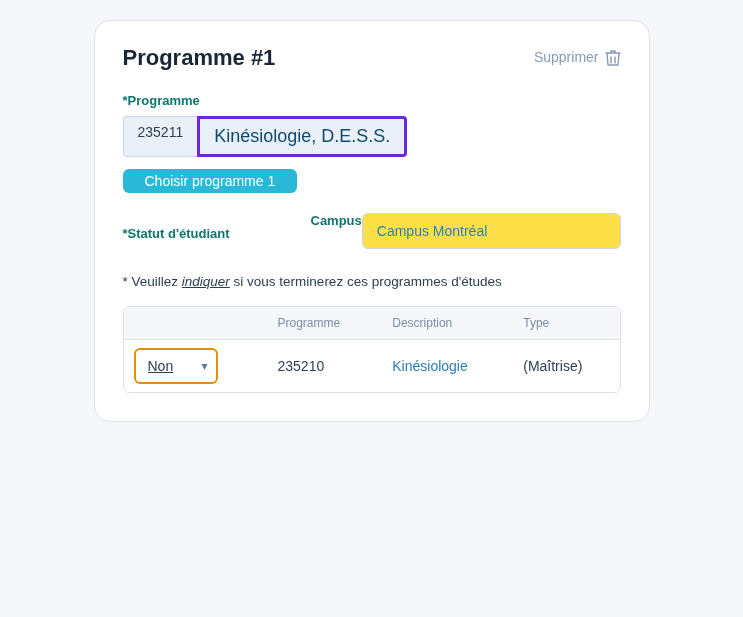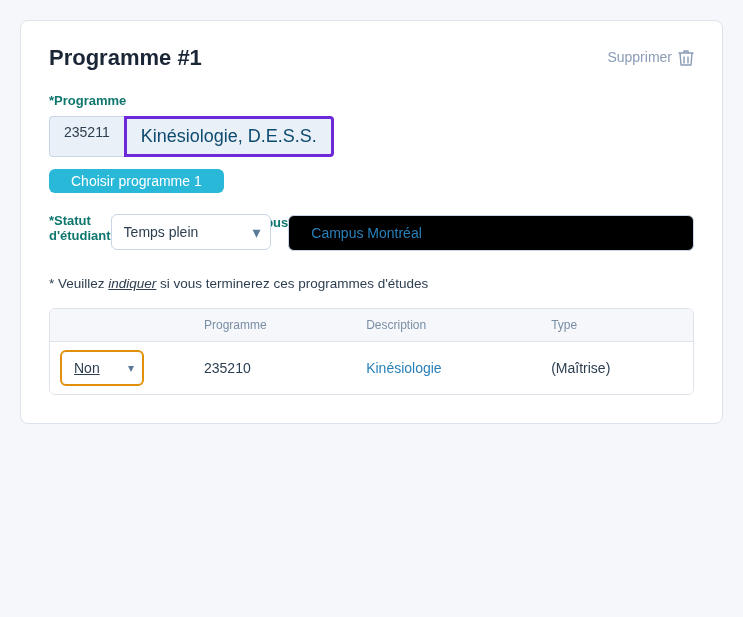--- a/index.html
+++ b/index.html
@@ -8,22 +8,22 @@
       background: #f5f7fa;
       display: flex;
       justify-content: center;
       align-items: flex-start;
       min-height: 617px;
       padding: 20px;
     }
     .card {
       background: #fff;
       border: 1px solid #dde3ea;
-      border-radius: 8px;
-      width: 703px;
+      border-radius: 16px;
+      width: 556px;
       padding: 24px 28px 28px 28px;
     }
     .card-header {
       display: flex;
       justify-content: space-between;
       align-items: center;
       margin-bottom: 22px;
     }
     .card-title {
       font-size: 22px;
@@ -116,24 +116,24 @@
       cursor: pointer;
       width: 160px;
     }
     .chevron-icon {
       position: absolute;
       right: 10px;
       pointer-events: none;
       color: #5a7a9a;
     }
     .campus-field {
-      background: #000000;
+      background: #fde047;
       border: 1px solid #c8d6e8;
       border-radius: 6px;
-      padding: 9px 22px;
+      padding: 9px 14px;
       font-size: 14px;
       color: #2980b9;
       width: 100%;
     }
     .notice-text {
       font-size: 13.5px;
       color: #2c3e50;
       margin-bottom: 14px;
       line-height: 1.4;
     }
@@ -235,27 +235,20 @@
     <div class="programme-tags">
       <span class="tag-code">235211</span>
       <span class="tag-name">Kinésiologie, D.E.S.S.</span>
     </div>
     <button class="choose-btn">Choisir programme 1</button>
   </div>
 
   <div class="two-col">
     <div class="field-group narrow">
       <div class="field-label">*Statut d'étudiant</div>
-      <div class="select-wrapper">
-        <select class="select-field">
-          <option>Temps plein</option>
-          <option>Temps partiel</option>
-        </select>
-        <span class="chevron-icon">▾</span>
-      </div>
     </div>
     <div class="field-group wide">
       <div class="field-label">Campus</div>
       <div class="campus-field">Campus Montréal</div>
     </div>
   </div>
 
   <div class="notice-text">
     * Veuillez <span class="highlight">indiquer</span> si vous terminerez ces programmes d'études
   </div>

